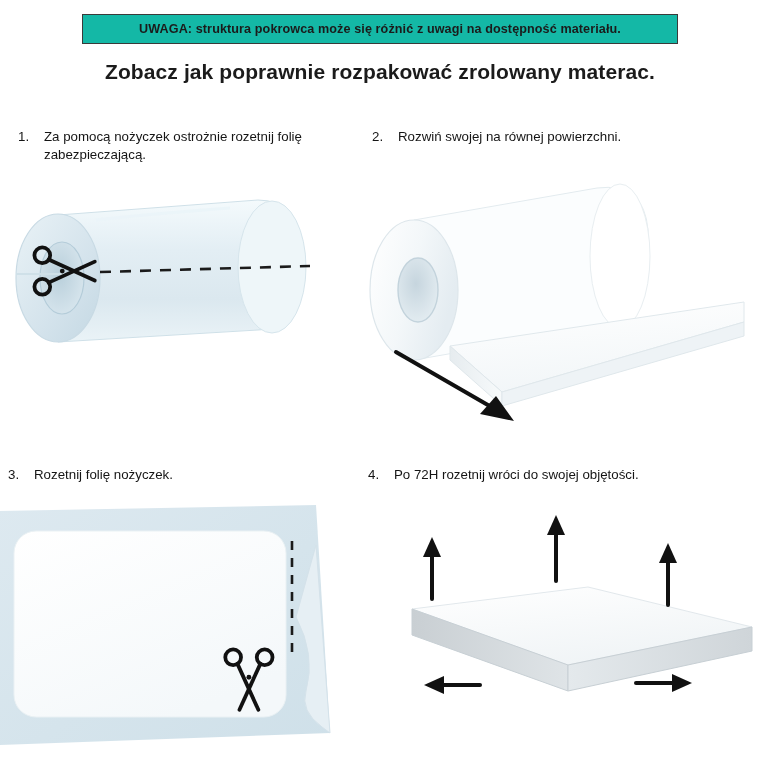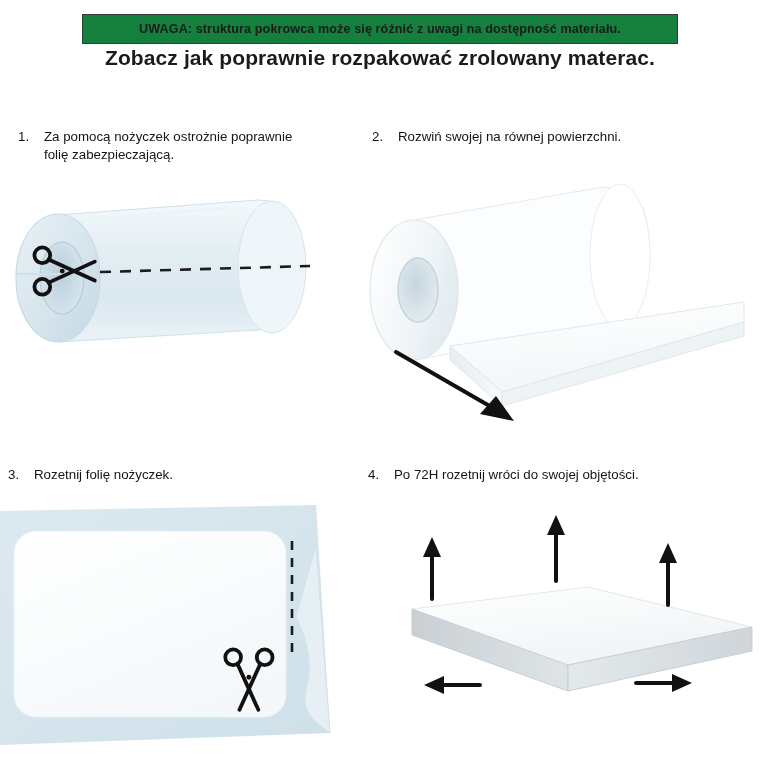--- a/index.html
+++ b/index.html
@@ -17,37 +17,37 @@
   }
 
   
   .notice {
     position: absolute;
     left: 82px;
     top: 14px;
     width: 596px;
     height: 30px;
     border: 1px solid #3a3a3a;
-    background: #15803d;
+    background: #14b8a6;
     display: flex;
     align-items: center;
     justify-content: center;
     box-sizing: border-box;
   }
   .notice-text {
     font-size: 12.6px;
     font-weight: bold;
     letter-spacing: 0.1px;
     white-space: nowrap;
   }
 
   
   .title {
     position: absolute;
-    top: 46px;
+    top: 60px;
     left: 0;
     width: 760px;
     text-align: center;
     font-size: 21px;
     font-weight: bold;
     letter-spacing: 0.1px;
   }
 
   
   .caption {
@@ -82,21 +82,21 @@
 <body>
 
 <div class="notice">
   <span class="notice-text">UWAGA: struktura pokrowca może się różnić z uwagi na dostępność materiału.</span>
 </div>
 
 <div class="title">Zobacz jak poprawnie rozpakować zrolowany materac.</div>
 
 <div class="caption cap1">
   <span class="num">1.</span>
-  <span class="txt">Za pomocą nożyczek ostrożnie poprawnie folię zabezpieczającą.</span>
+  <span class="txt">Za pomocą nożyczek ostrożnie rozetnij folię zabezpieczającą.</span>
 </div>
 <div class="caption cap2">
   <span class="num">2.</span>
   <span class="txt">Rozwiń swojej na równej powierzchni.</span>
 </div>
 <div class="caption cap3">
   <span class="num">3.</span>
   <span class="txt">Rozetnij folię nożyczek.</span>
 </div>
 <div class="caption cap4">

